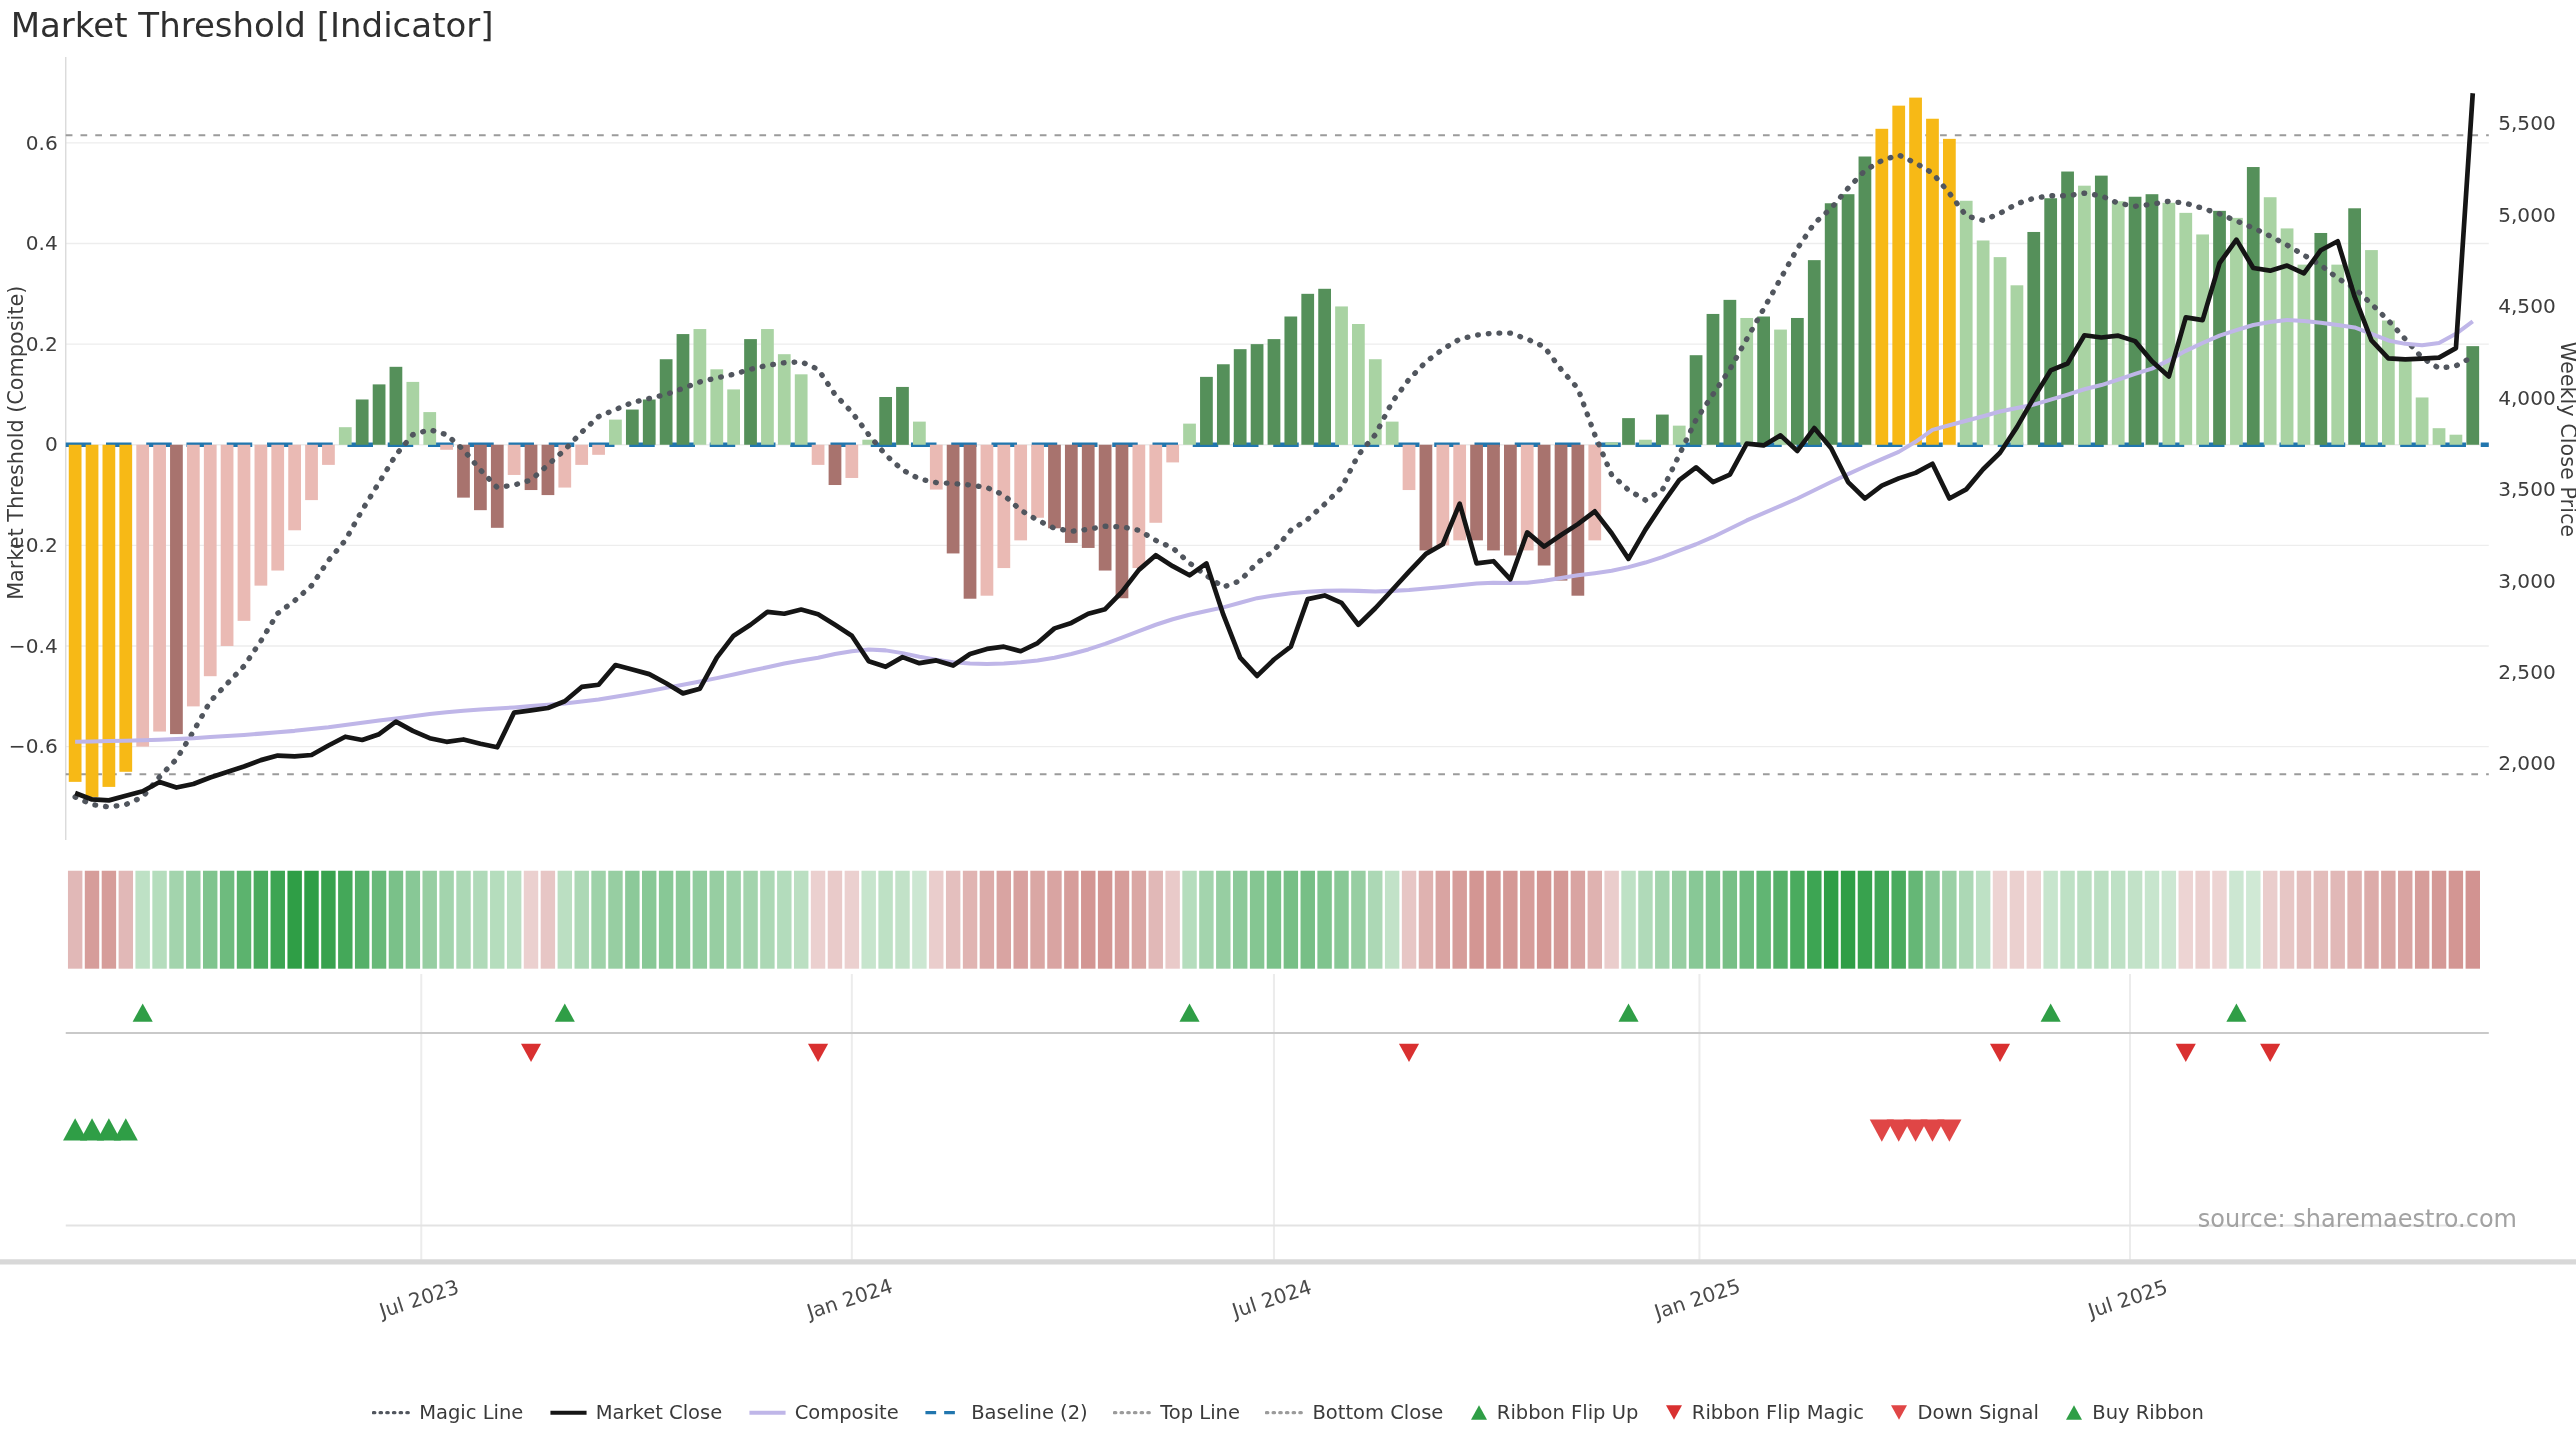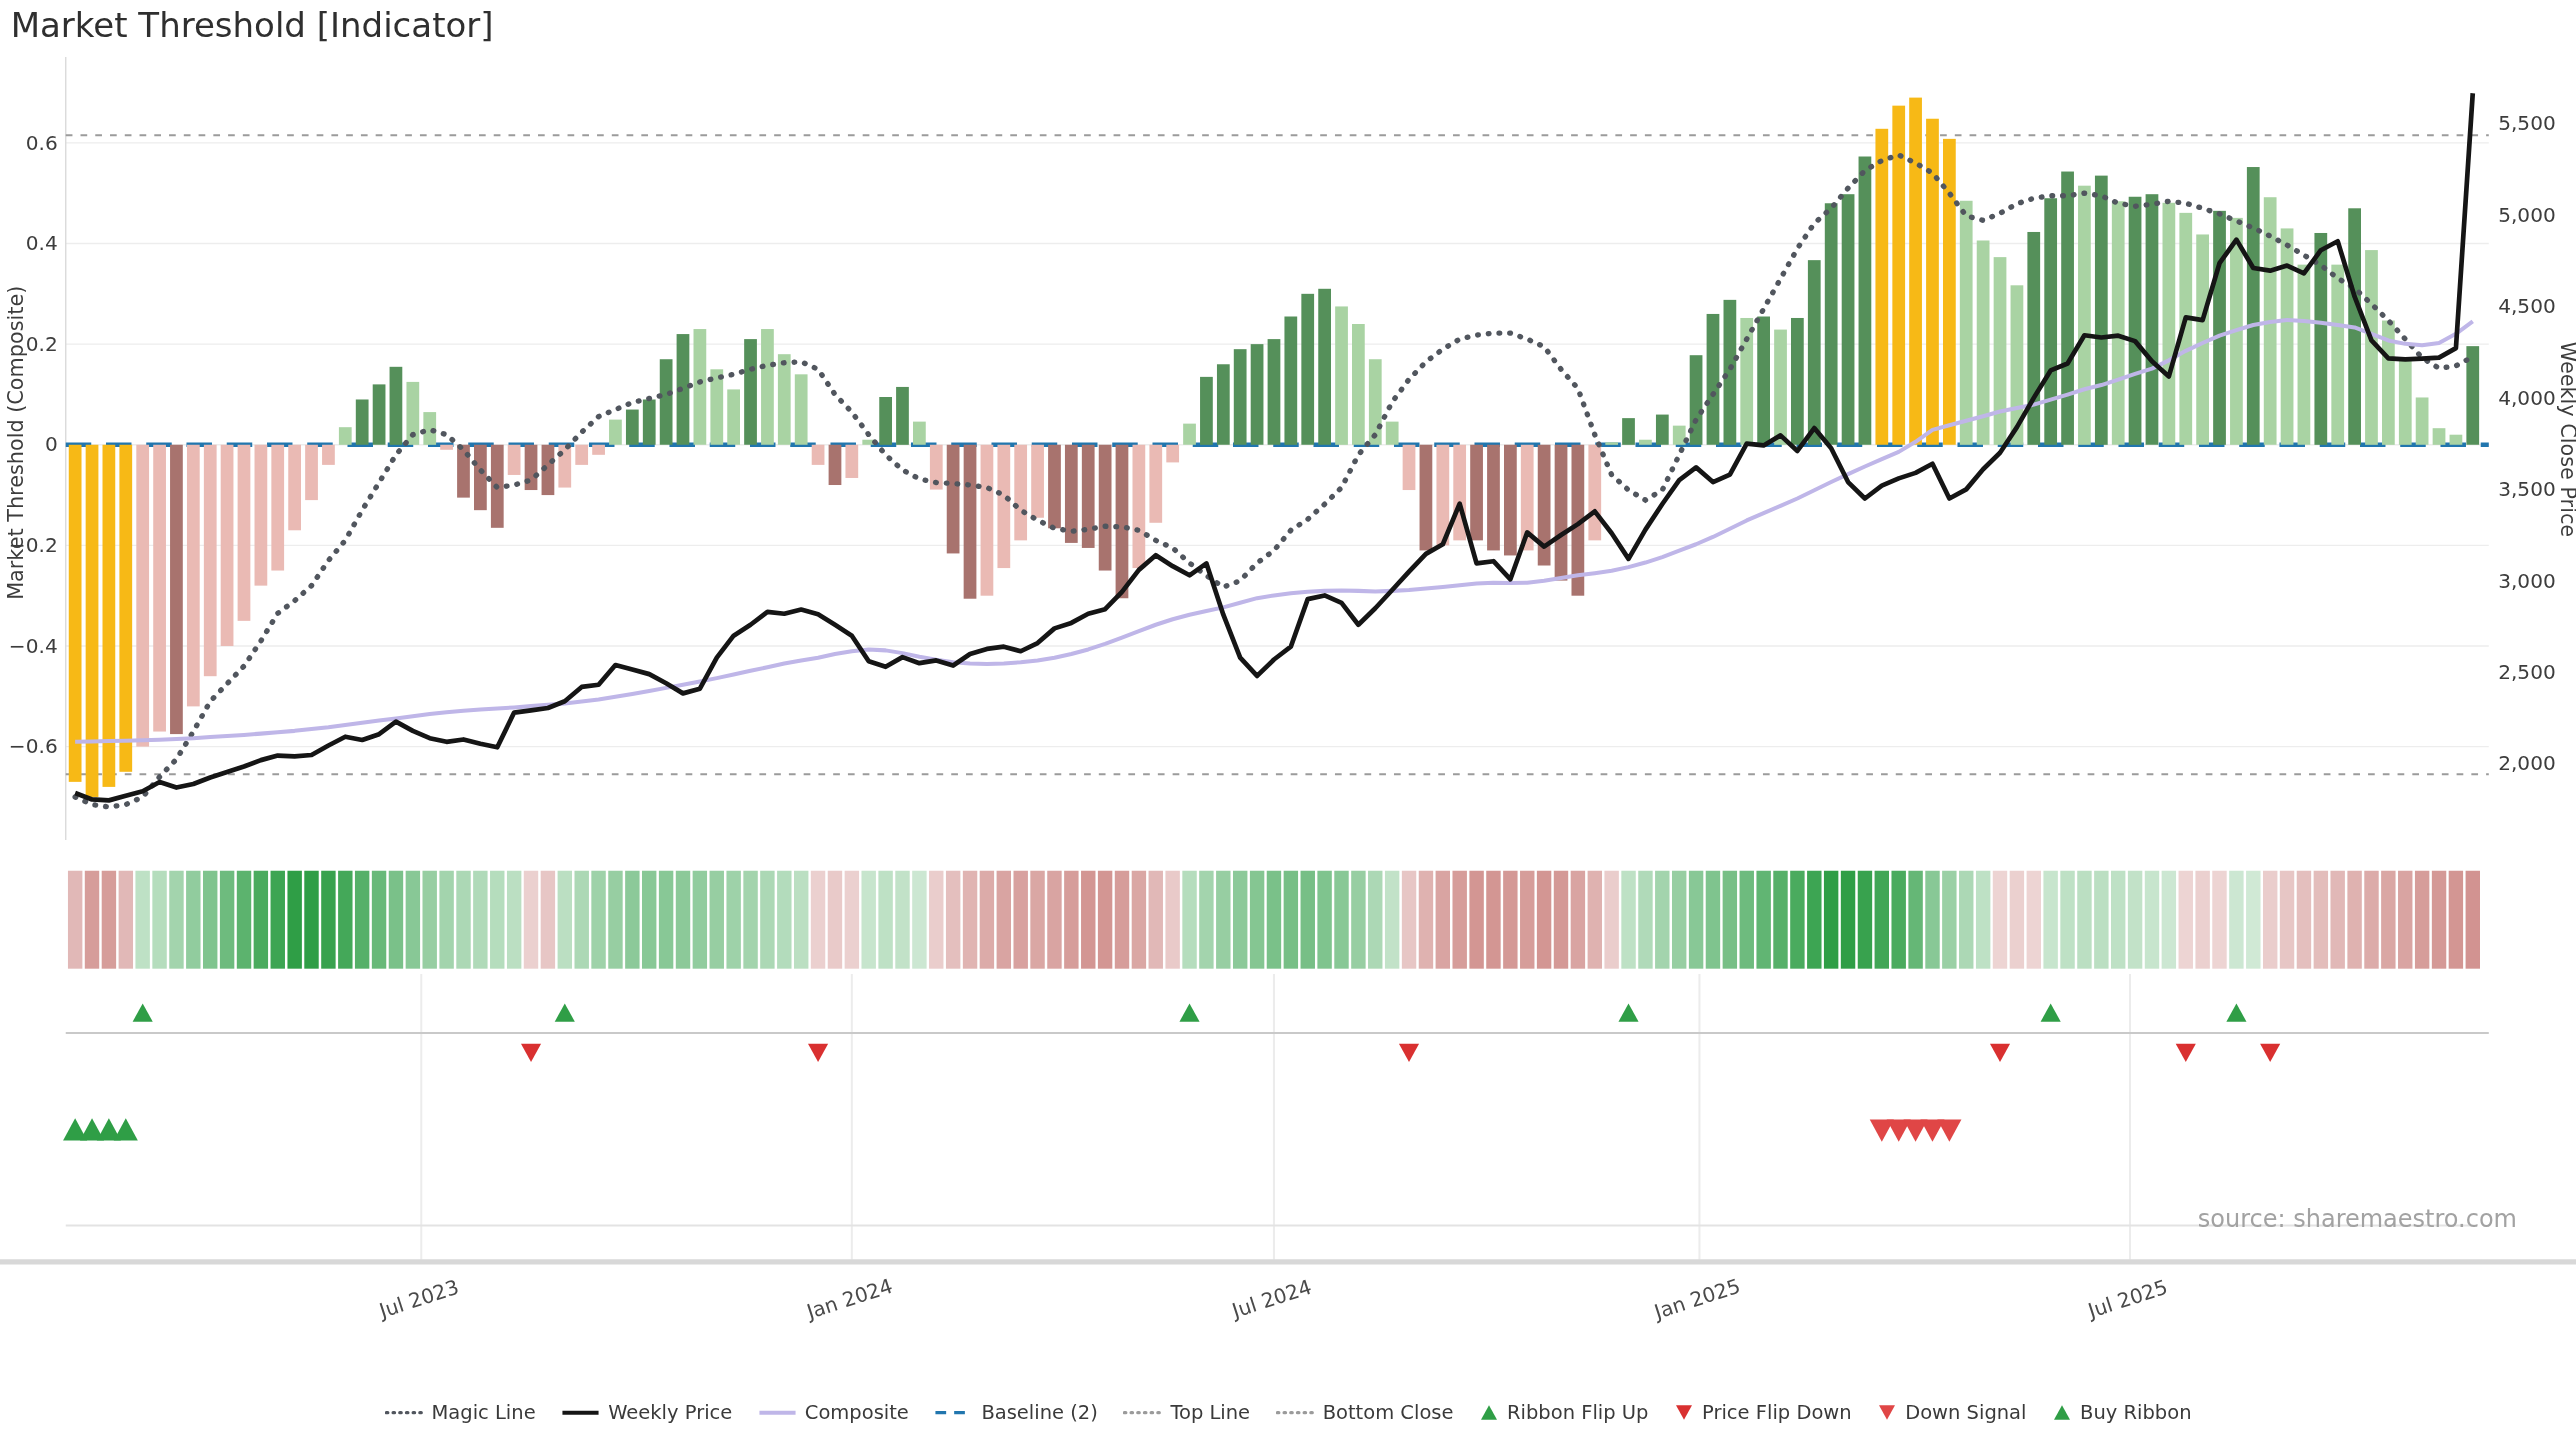--- a/index.html
+++ b/index.html
@@ -404,21 +404,21 @@
           </svg>
         </span>
         <span>Magic Line</span>
       </div>
       <div class="legend-item">
         <span>
           <svg width="39" height="17.4" viewBox="0 0 58 26">
             <line x1="2" y1="13" x2="56" y2="13" stroke="#151515" stroke-width="6"></line>
           </svg>
         </span>
-        <span>Weekly Price</span>
+        <span>Market Close</span>
       </div>
       <div class="legend-item">
         <span>
           <svg width="39" height="17.4" viewBox="0 0 58 26">
             <line x1="2" y1="13" x2="56" y2="13" stroke="#BFB6E8" stroke-width="6"></line>
           </svg>
         </span>
         <span>Composite</span>
       </div>
       <div class="legend-item">
@@ -452,21 +452,21 @@
           </svg>
         </span>
         <span>Ribbon Flip Up</span>
       </div>
       <div class="legend-item">
         <span>
           <svg width="20" height="19" viewBox="0 0 30 28">
             <polygon points="15,25 3,3 27,3" fill="#D93030"></polygon>
           </svg>
         </span>
-        <span>Price Flip Down</span>
+        <span>Ribbon Flip Magic</span>
       </div>
       <div class="legend-item">
         <span>
           <svg width="20" height="19" viewBox="0 0 30 28">
             <polygon points="15,25 3,3 27,3" fill="#E04646"></polygon>
           </svg>
         </span>
         <span>Down Signal</span>
       </div>
       <div class="legend-item">

